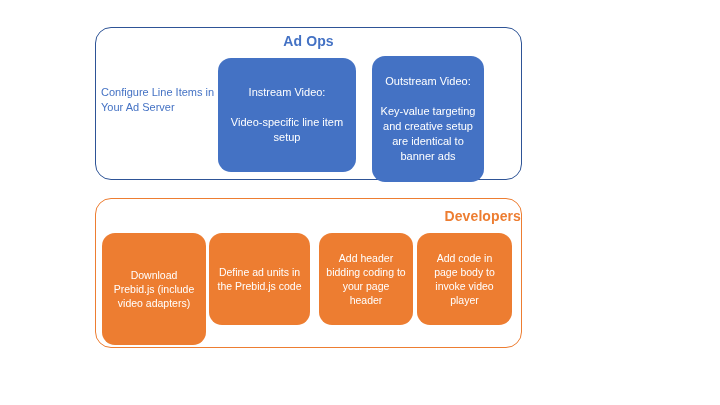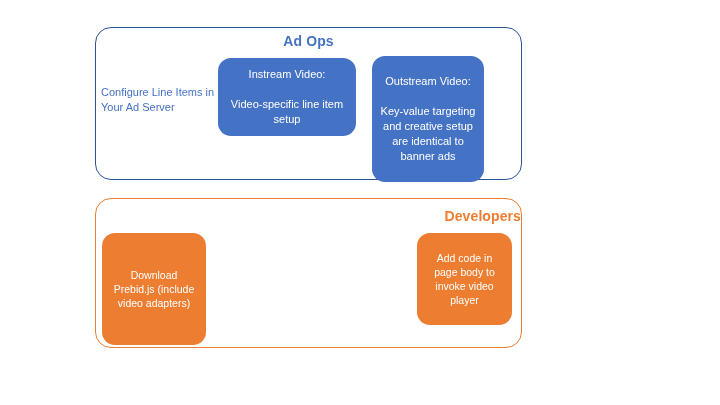--- a/index.html
+++ b/index.html
@@ -98,21 +98,21 @@
     padding: 4px 7px;
     white-space: pre-line;
   }
   .card.blue { background: #4472C4; }
   .card.orange { background: #ED7D31; font-size: 10.5px; line-height: 14px; }
 
   #card-instream {
     left: 218px;
     top: 58px;
     width: 138px;
-    height: 78px;
+    height: 114px;
   }
   #card-outstream {
     left: 372px;
     top: 56px;
     width: 112px;
     height: 126px;
   }
 
   #card-download  { left: 102px; top: 233px; width: 104px; height: 112px; }
   #card-defineads { left: 209px; top: 233px; width: 101px; height: 92px; }
@@ -137,17 +137,19 @@
   <div class="card blue" id="card-outstream">Outstream Video:
 
 Key-value targeting and creative setup are identical to banner ads</div>
 
   <div class="group" id="developers-group">
     <div class="group-title" id="developers-title">Developers</div>
   </div>
 
   <div class="card orange" id="card-download">Download Prebid.js (include video adapters)</div>
 
+  <div class="card orange" id="card-defineads">Define ad units in the Prebid.js code</div>
 
+  <div class="card orange" id="card-header">Add header bidding coding to your page header</div>
 
   <div class="card orange" id="card-pagebody">Add code in page body to invoke video player</div>
 
 </div>
 
 </body></html>

